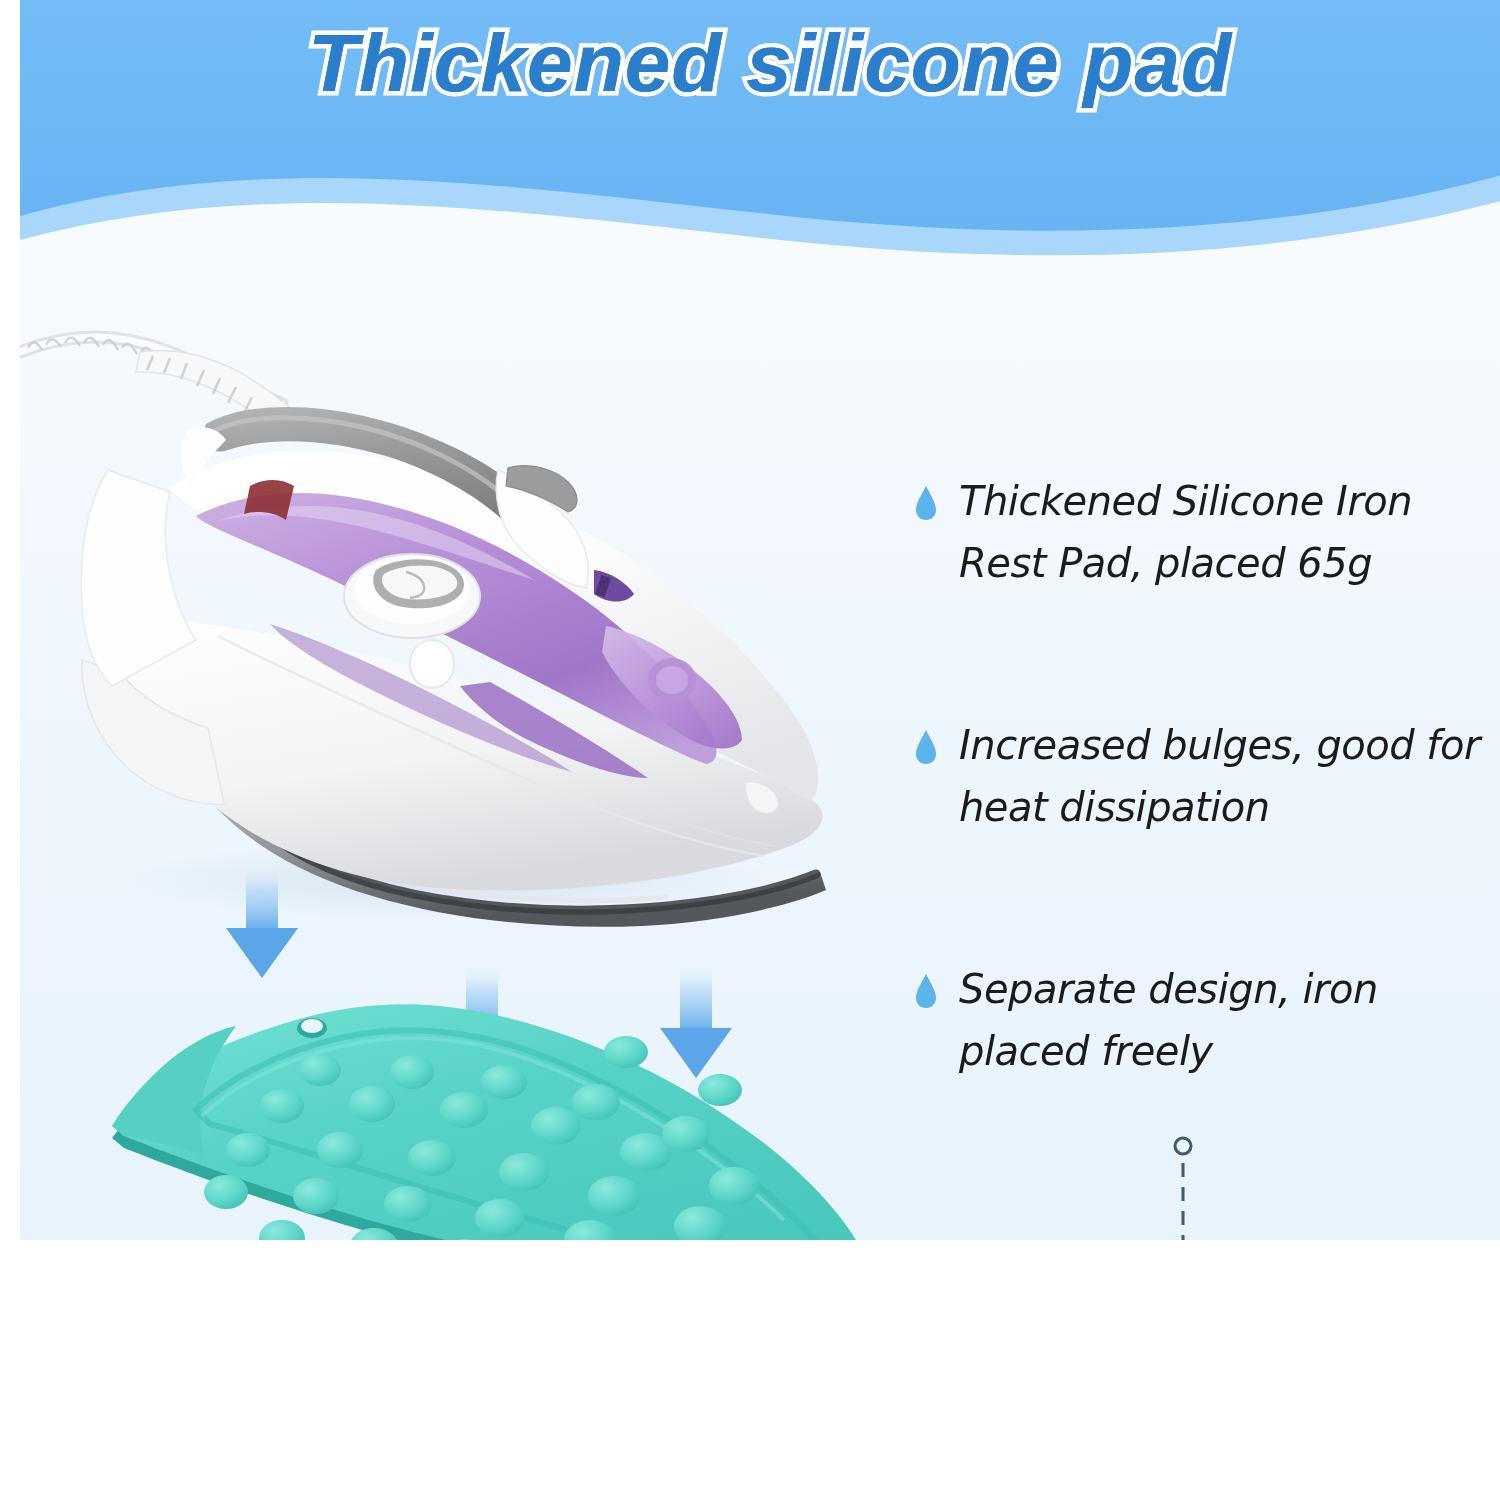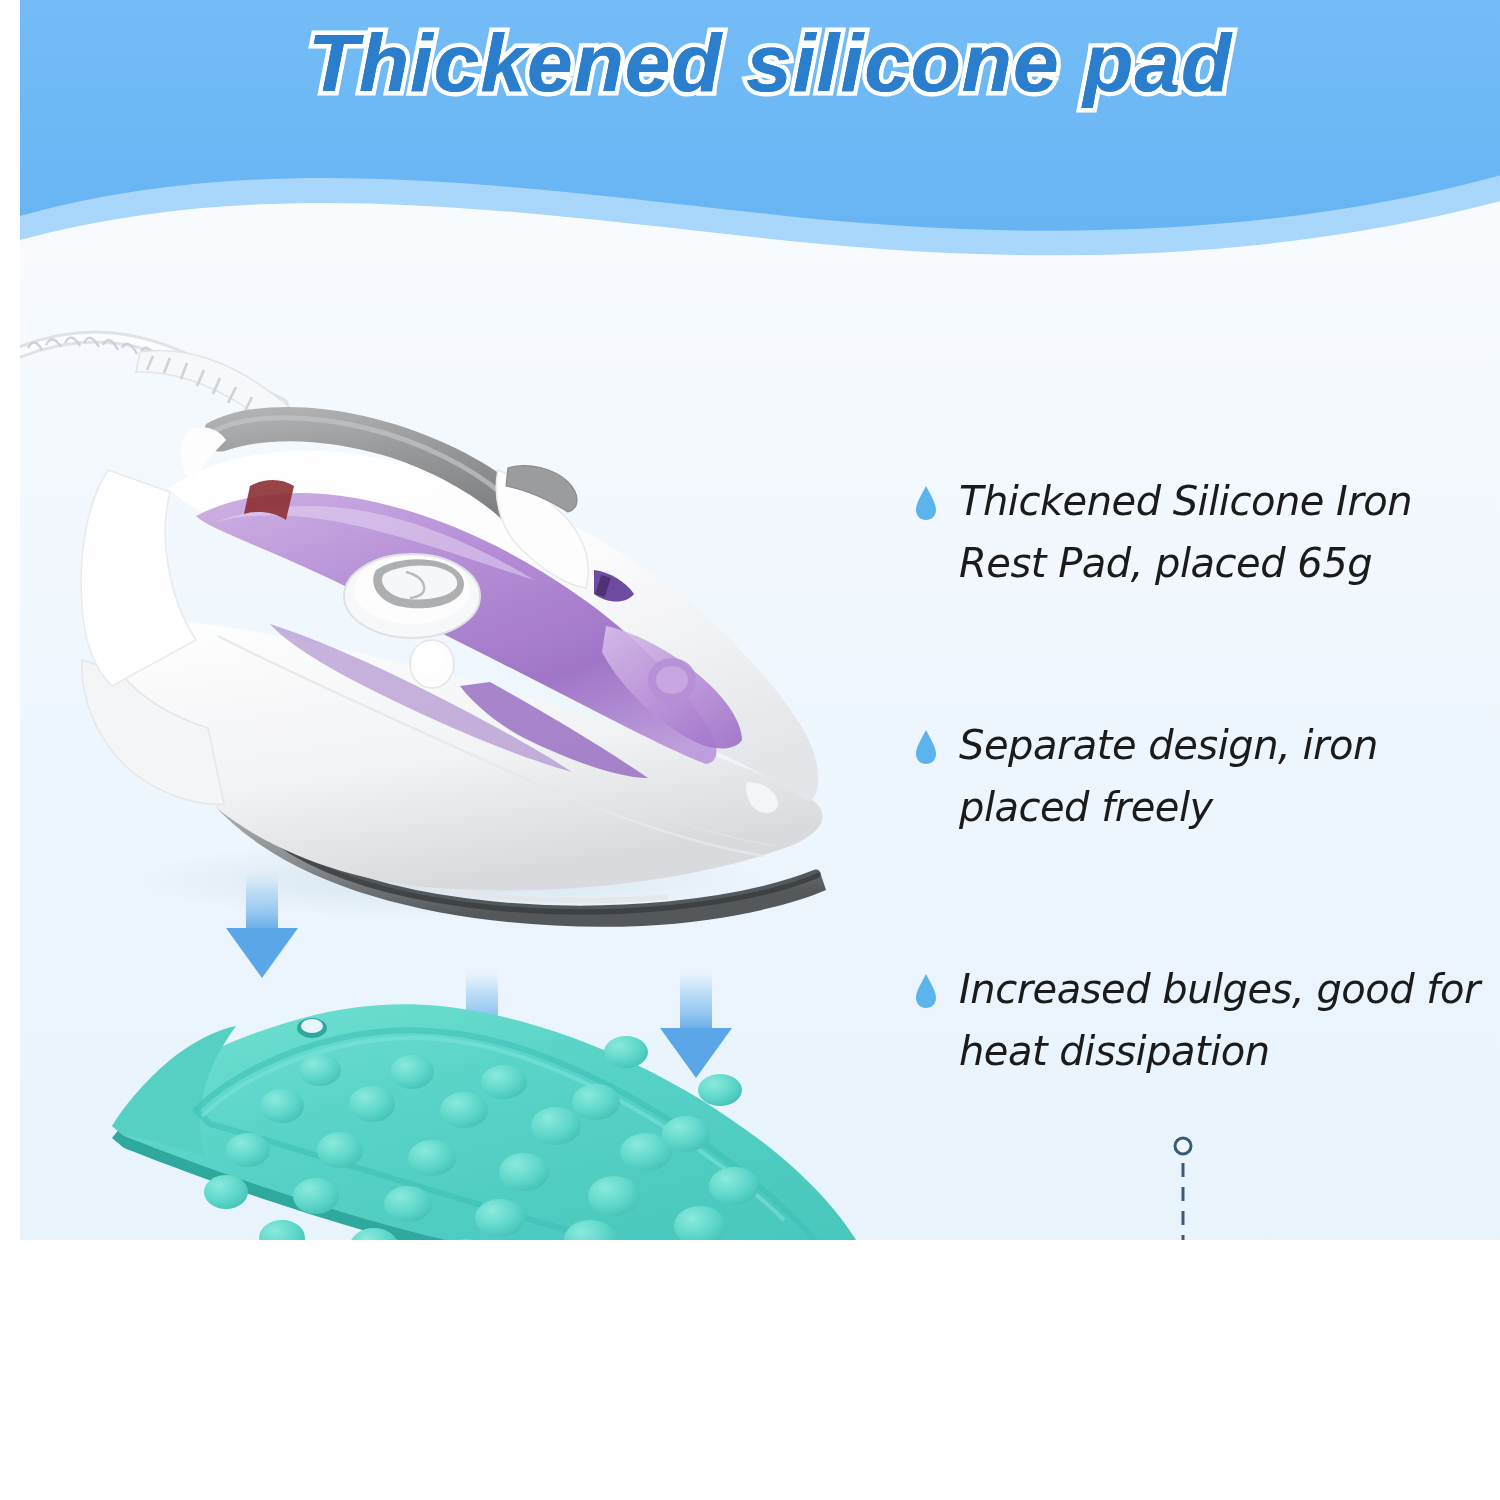--- a/index.html
+++ b/index.html
@@ -398,25 +398,25 @@
       <svg class="drop-icon" viewBox="0 0 22 34">
         <path d="M11,0 C15.5,9 21,17 21,24 C21,30 16.5,34 11,34 C5.5,34 1,30 1,24 C1,17 6.5,9 11,0 Z" fill="#5cb4ec"></path>
       </svg>
       <div class="feature-text">Thickened Silicone Iron Rest Pad, placed 65g</div>
     </div>
 
     <div class="feature">
       <svg class="drop-icon" viewBox="0 0 22 34">
         <path d="M11,0 C15.5,9 21,17 21,24 C21,30 16.5,34 11,34 C5.5,34 1,30 1,24 C1,17 6.5,9 11,0 Z" fill="#5cb4ec"></path>
       </svg>
-      <div class="feature-text">Separate design, iron placed freely</div>
+      <div class="feature-text">Increased bulges, good for heat dissipation</div>
     </div>
 
     <div class="feature">
       <svg class="drop-icon" viewBox="0 0 22 34">
         <path d="M11,0 C15.5,9 21,17 21,24 C21,30 16.5,34 11,34 C5.5,34 1,30 1,24 C1,17 6.5,9 11,0 Z" fill="#5cb4ec"></path>
       </svg>
-      <div class="feature-text">Increased bulges, good for heat dissipation</div>
+      <div class="feature-text">Separate design, iron placed freely</div>
     </div>
 
   </div>
 
 </div>
 
 </body></html>

